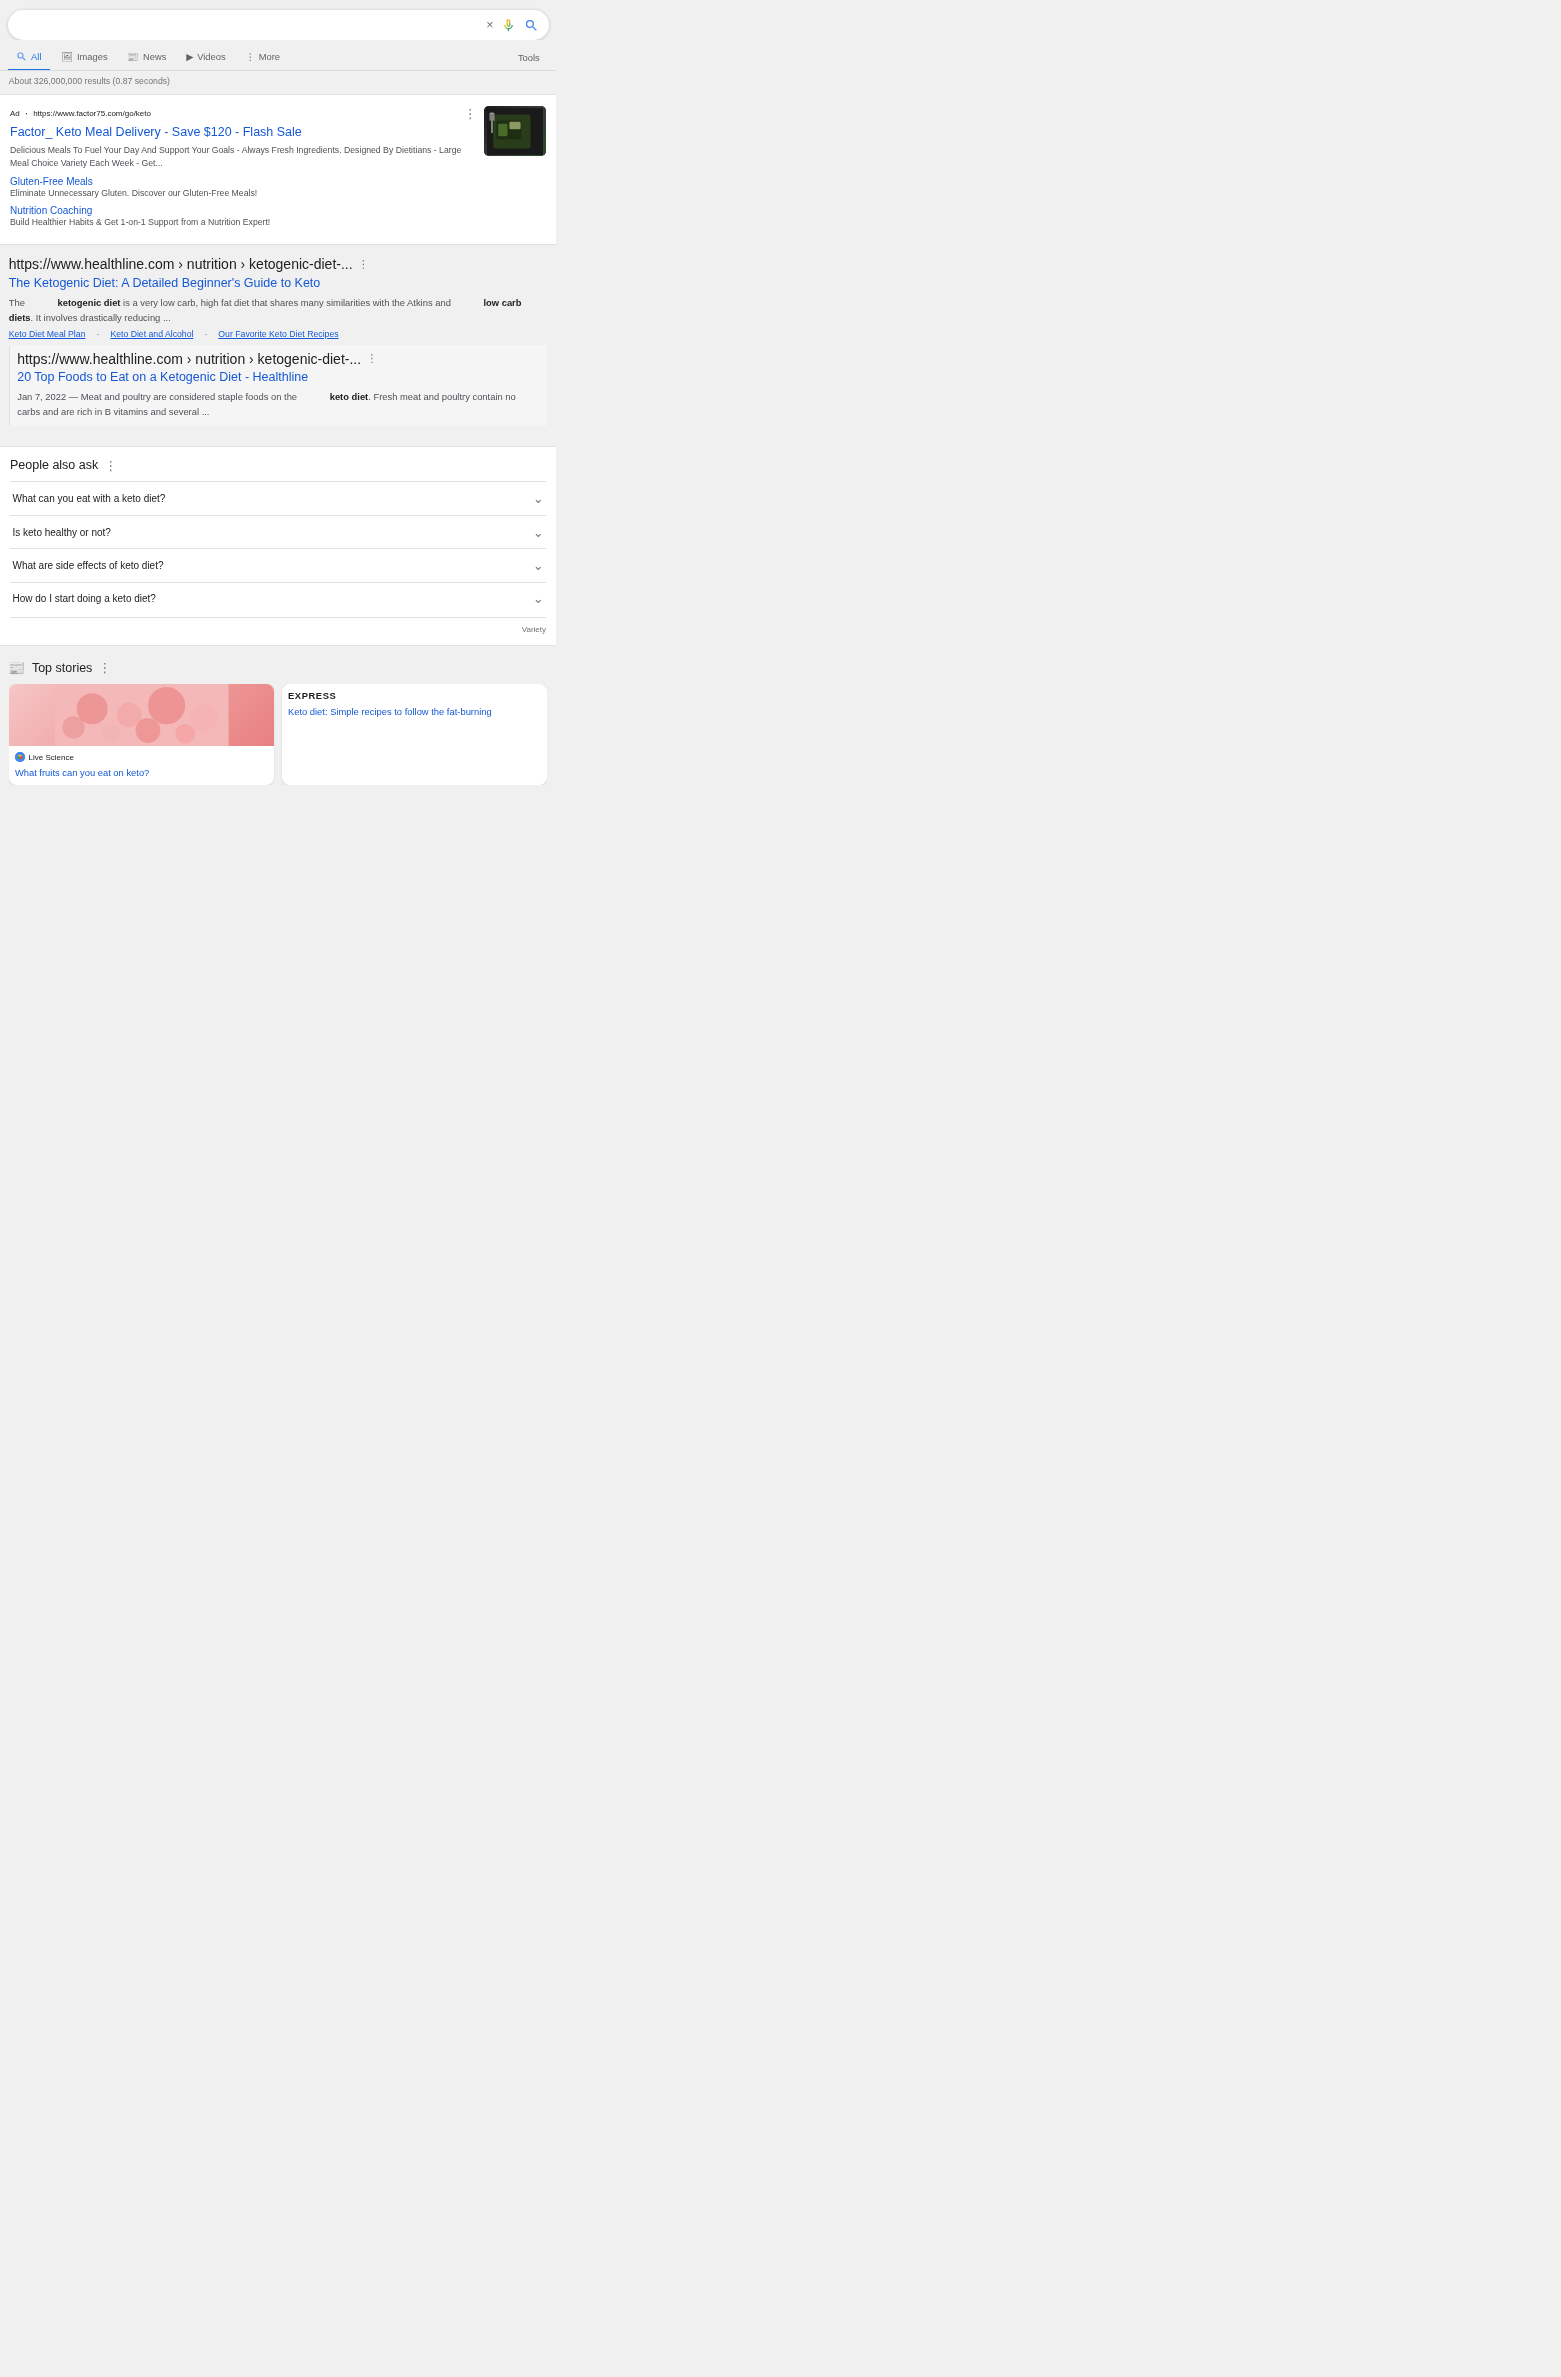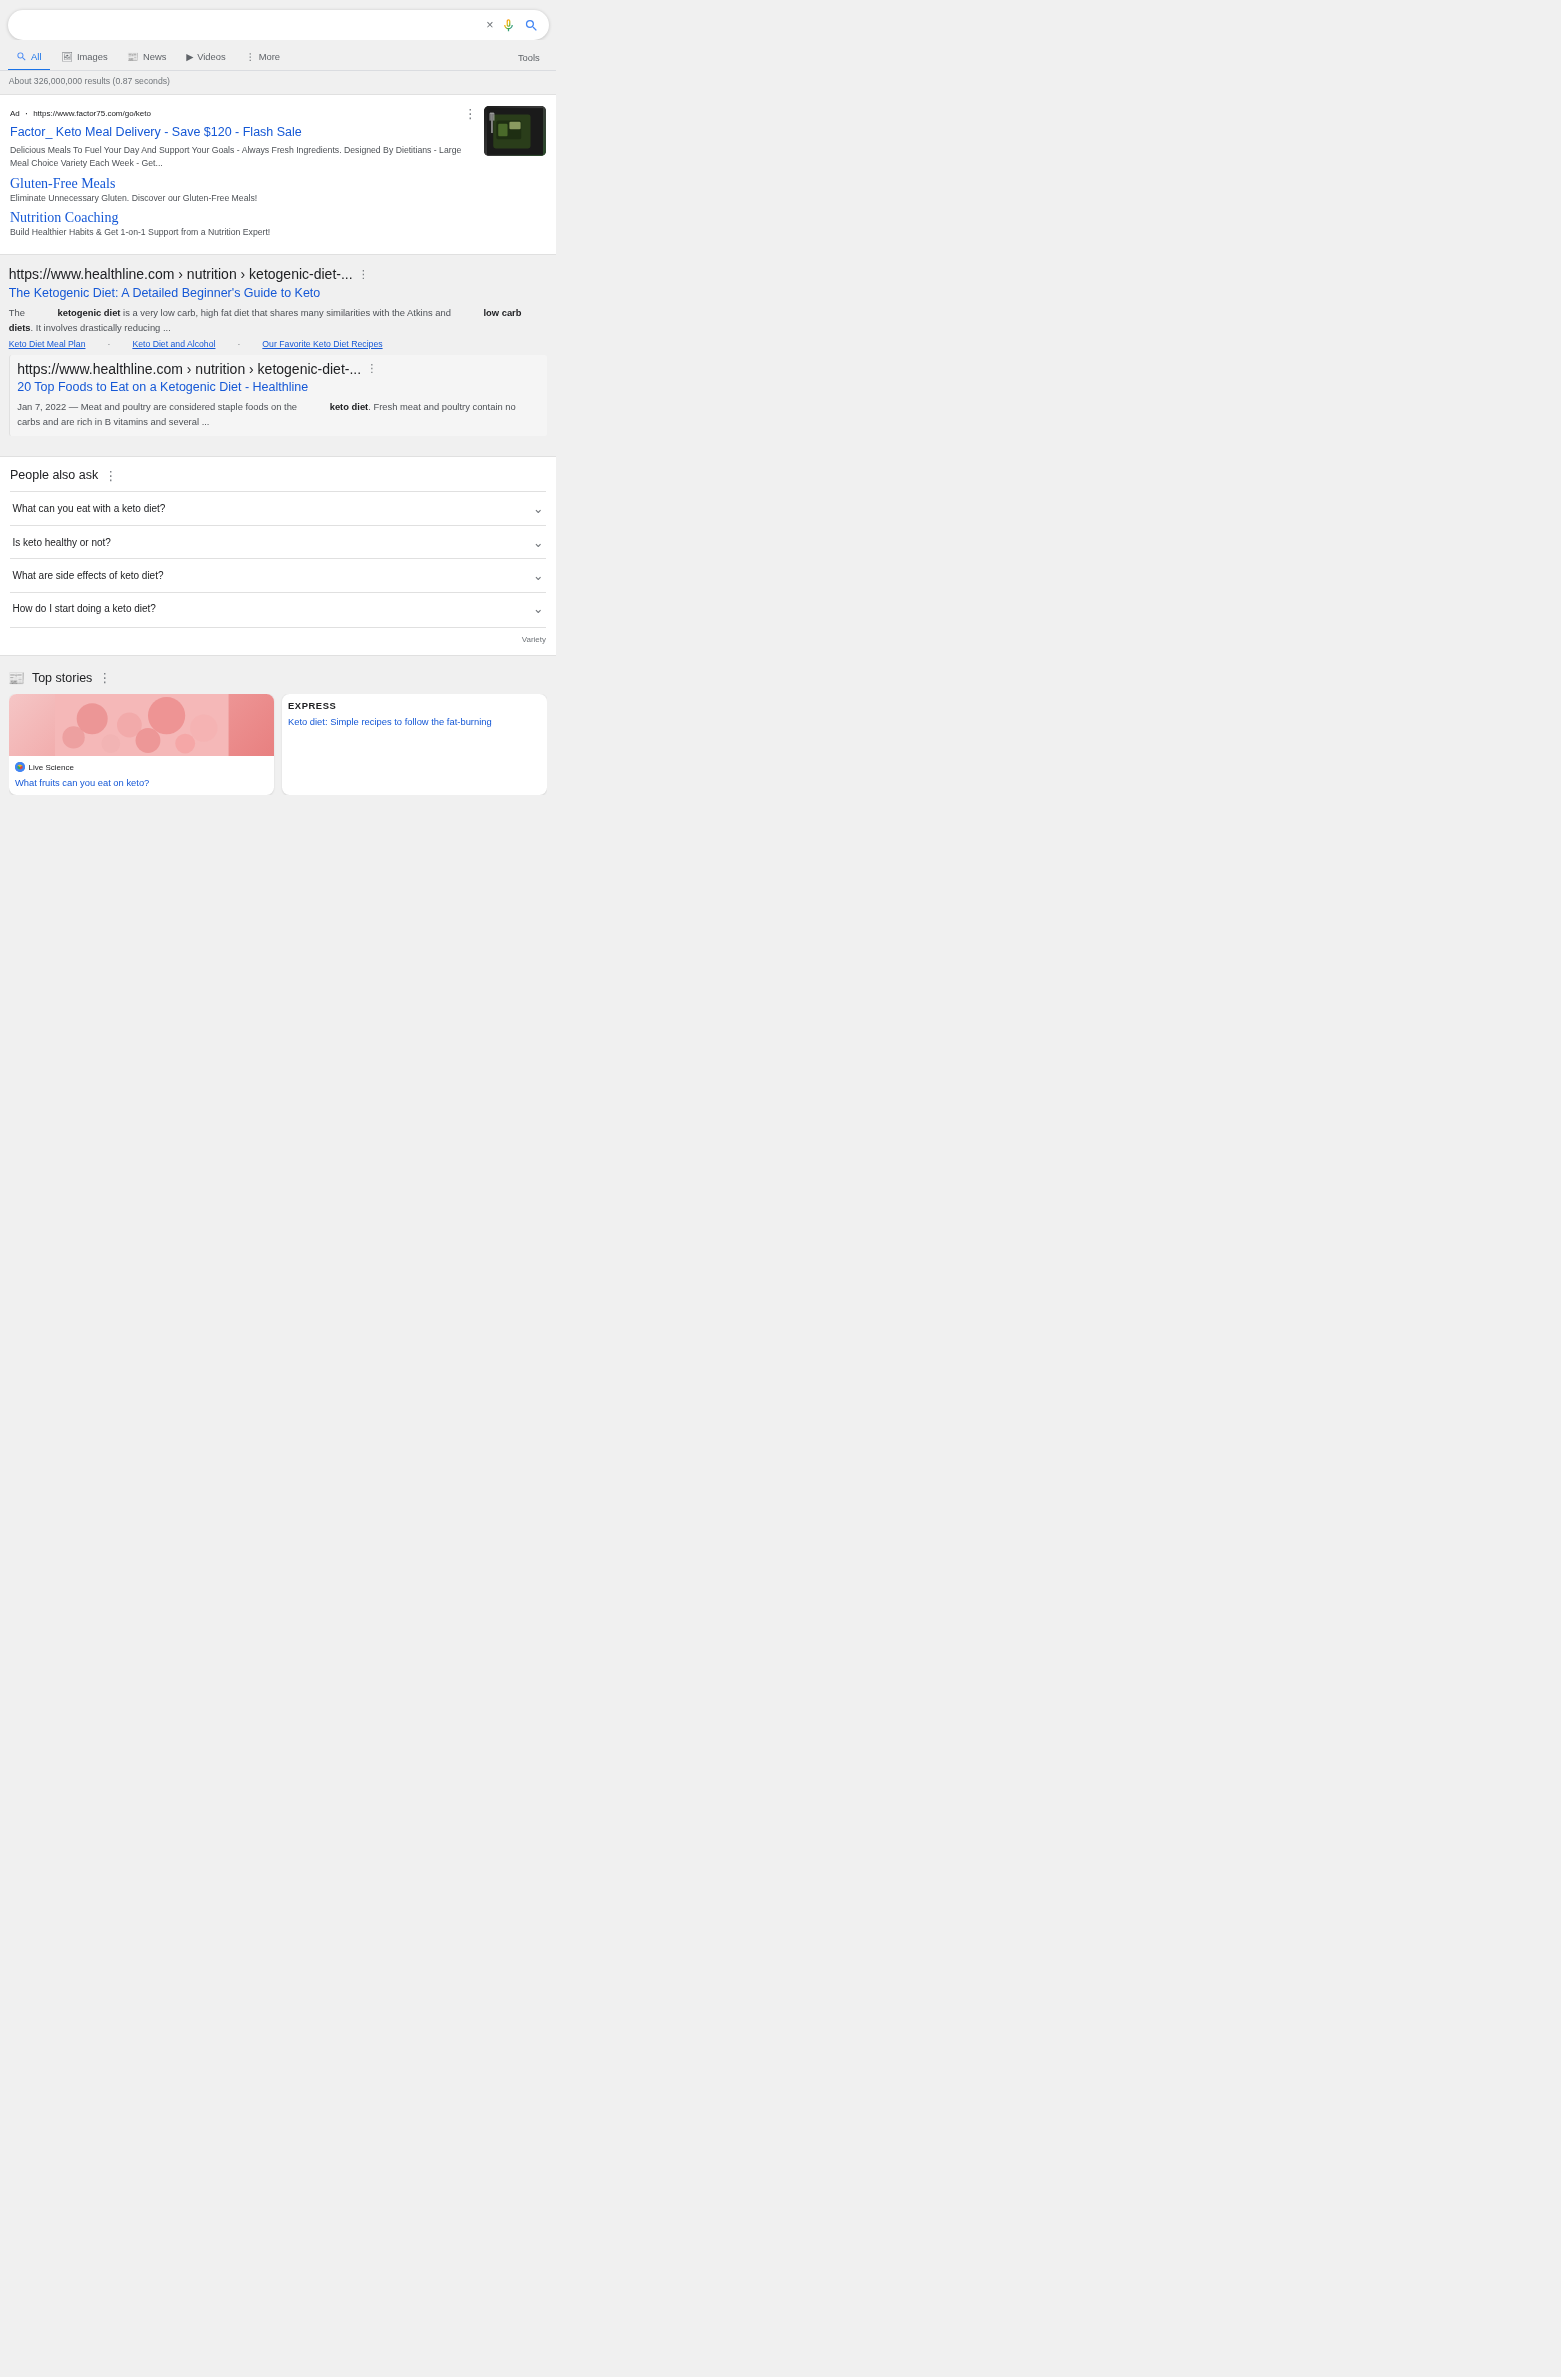--- a/index.html
+++ b/index.html
@@ -160,27 +160,26 @@
     }
 
     
     .ad-sublinks {
       margin-top: 6.2px;
     }
     .ad-sublink {
       margin-bottom: 6.2px;
     }
     .ad-sublink-title {
-      font-size: 14px;
+      font-size: 10px;
       color: #1558d6;
       cursor: pointer;
       text-decoration: none;
       display: block;
       margin-bottom: 1.2px;
-      font-family: Liberation Serif, serif;
     }
     .ad-sublink-desc {
       font-size: 8.7px;
       color: #4d5156;
     }
 
     
     .organic-section {
       background: #f0f0f0;
       padding: 7.5px 8.7px;
@@ -218,21 +217,21 @@
       color: #4d5156;
       line-height: 1.6;
     }
     .result-description strong {
       font-weight: 700;
       color: #202124;
       margin-left: 30px;
     }
     .result-sitelinks {
       display: flex;
-      gap: 22px;
+      gap: 11px;
       margin-top: 3.7px;
       flex-wrap: wrap;
     }
     .result-sitelink {
       font-size: 8.7px;
       color: #1558d6;
       cursor: pointer;
     }
     .result-sitelink-dot {
       font-size: 8.7px;

